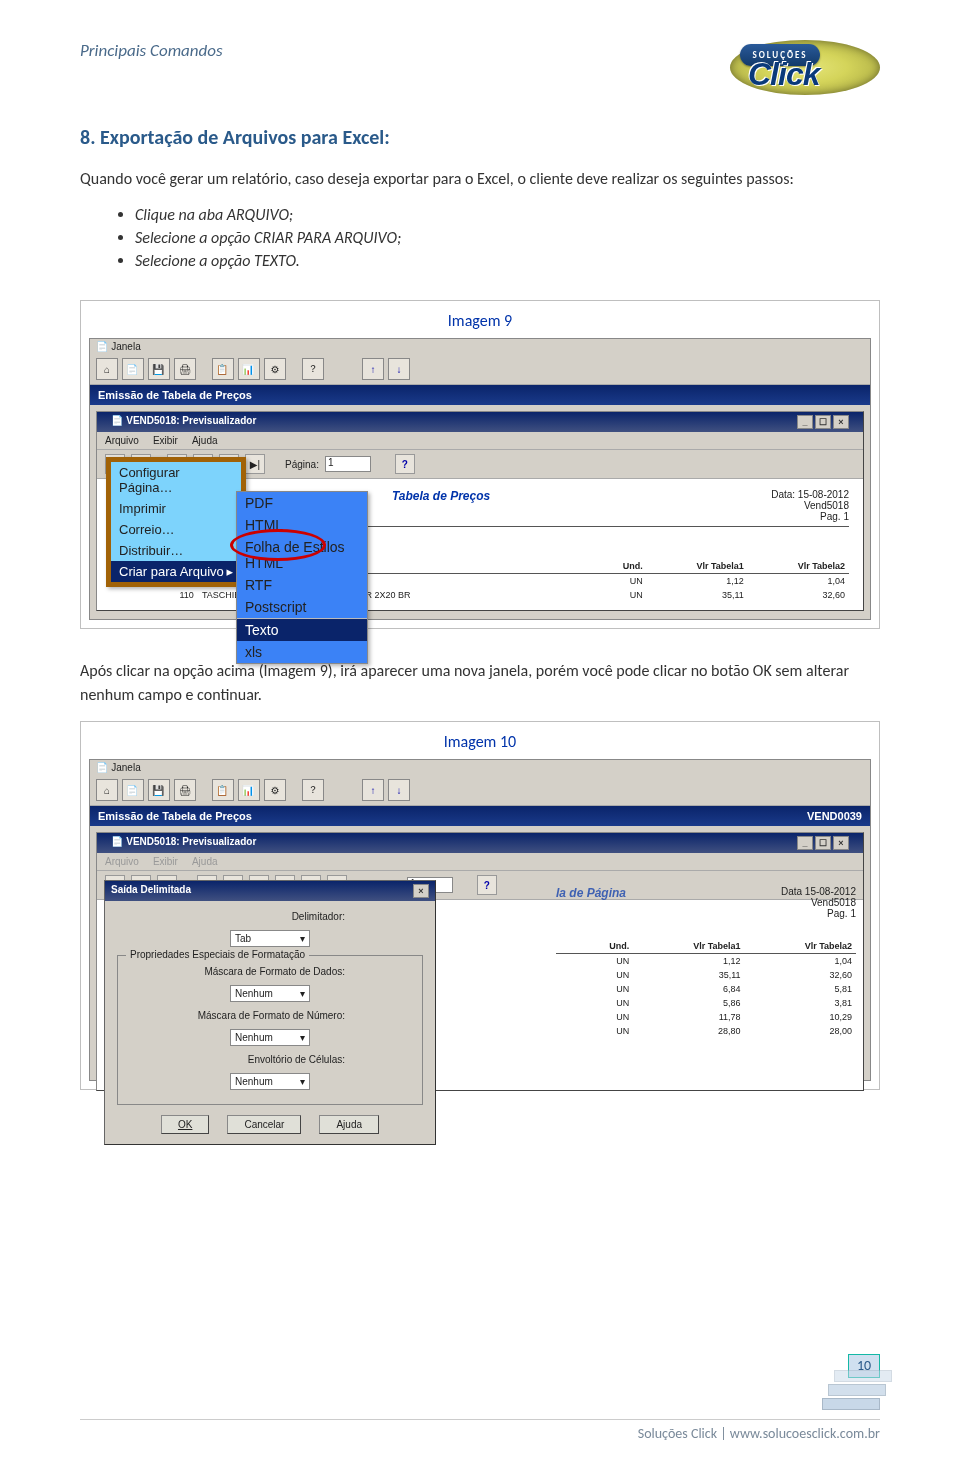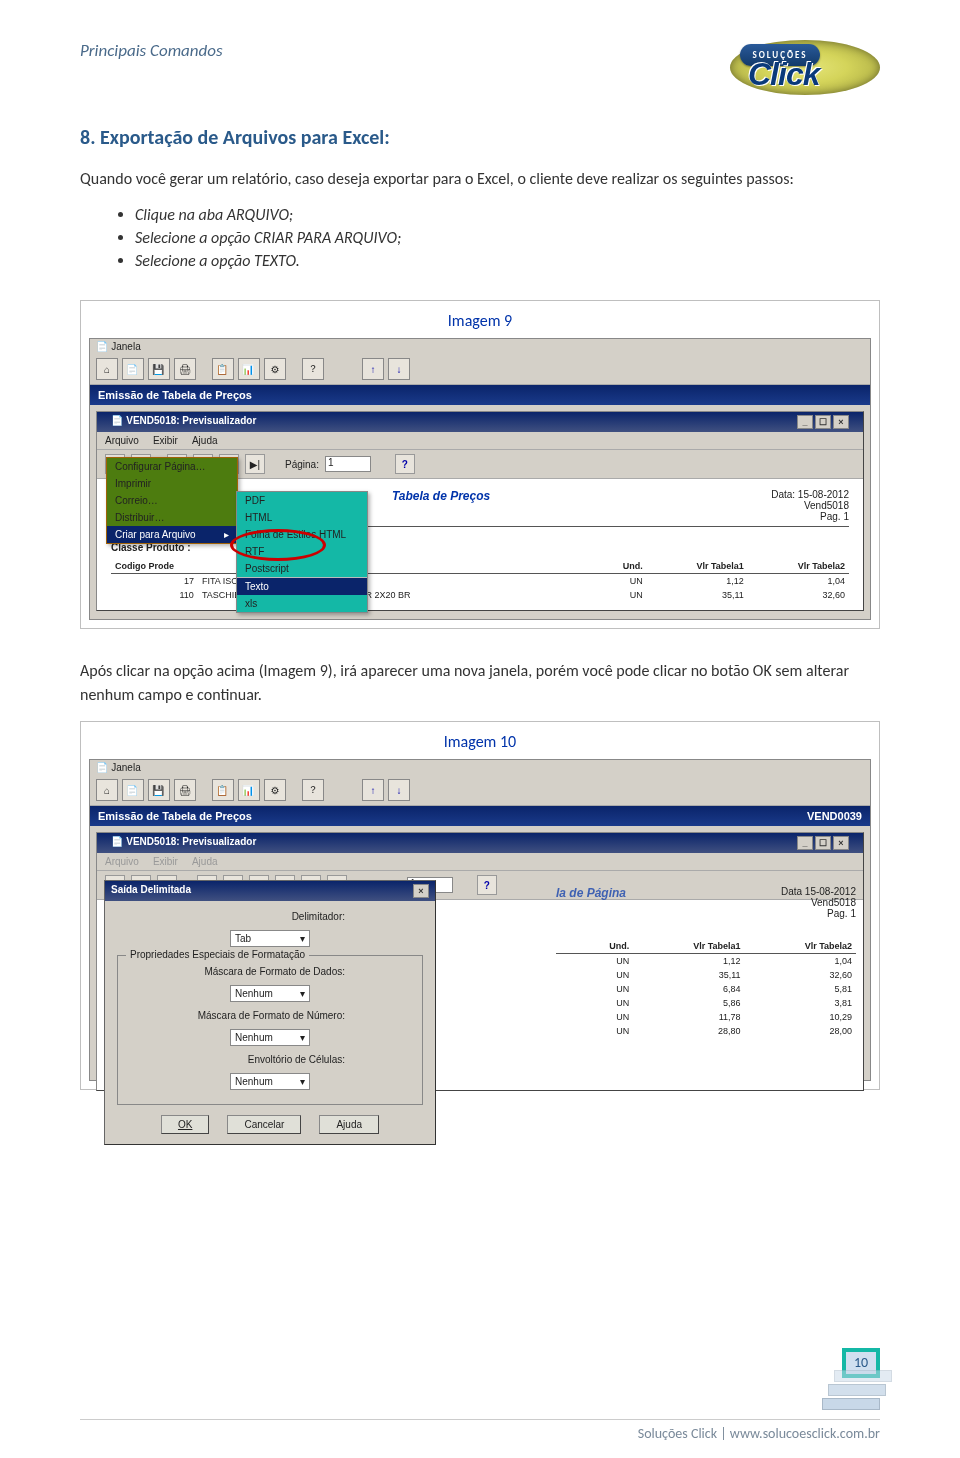--- a/index.html
+++ b/index.html
@@ -164,42 +164,42 @@
     padding: 3px 8px;
     display: flex;
     gap: 14px;
     font-size: 10px;
     border-bottom: 1px solid #aaa;
   }
   .dropdown-panel {
     position: absolute;
     left: 16px;
     top: 118px;
-    background: #4d7c0f;
-    border: 1px solid #a16207;
+    background: #7dd3fc;
+    border: 5px solid #a16207;
     width: 130px;
-    font-size: 10px;
+    font-size: 13px;
     box-shadow: 2px 2px 4px rgba(0,0,0,0.3);
     z-index: 5;
   }
   .dropdown-panel div {
     padding: 3px 8px;
   }
   .dd-hi {
     background: #0a246a;
     color: #fff;
   }
   .flyout {
     position: absolute;
     left: 146px;
     top: 152px;
-    background: #14b8a6;
+    background: #3b82f6;
     border: 1px solid #888;
     width: 130px;
-    font-size: 10px;
+    font-size: 14px;
     box-shadow: 2px 2px 4px rgba(0,0,0,0.3);
     z-index: 6;
   }
   .flyout div { padding: 3px 8px; }
   .flyout .sel {
     background: #0a246a;
     color: #fff;
     position: relative;
   }
   .red-circle {
@@ -326,21 +326,21 @@
     font-size: 10px;
   }
   .right-data .ca-title { text-align: left; color:#0033aa; font-style: italic; opacity:0.7;}
   .page-num-box {
     position: absolute;
     right: 80px;
     bottom: 80px;
     width: 30px;
     height: 22px;
     background: #d0e0f0;
-    border: 4px solid #14b8a6;
+    border: 1px solid #14b8a6;
     text-align: center;
     line-height: 22px;
     font-size: 14px;
     color: #2a5a8a;
   }
   .stack-boxes {
     position: absolute;
     right: 80px;
     bottom: 48px;
   }

